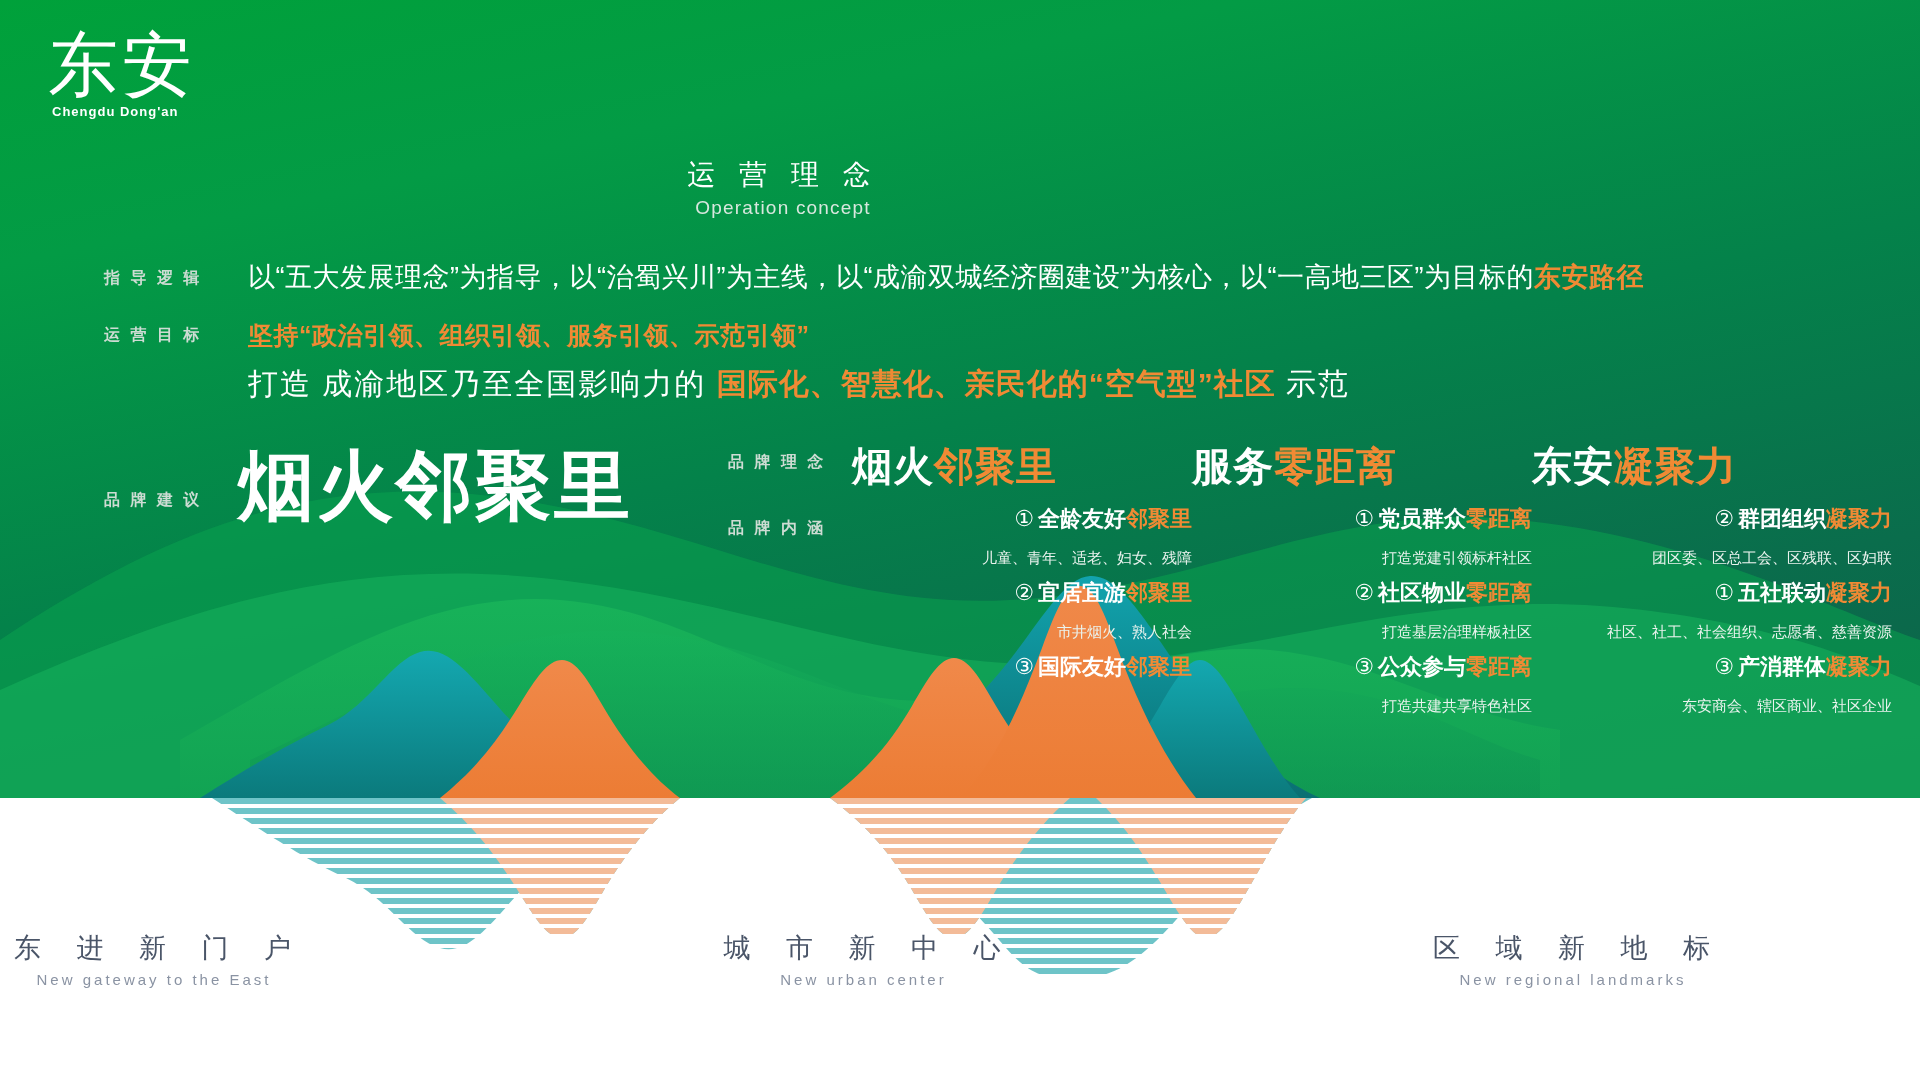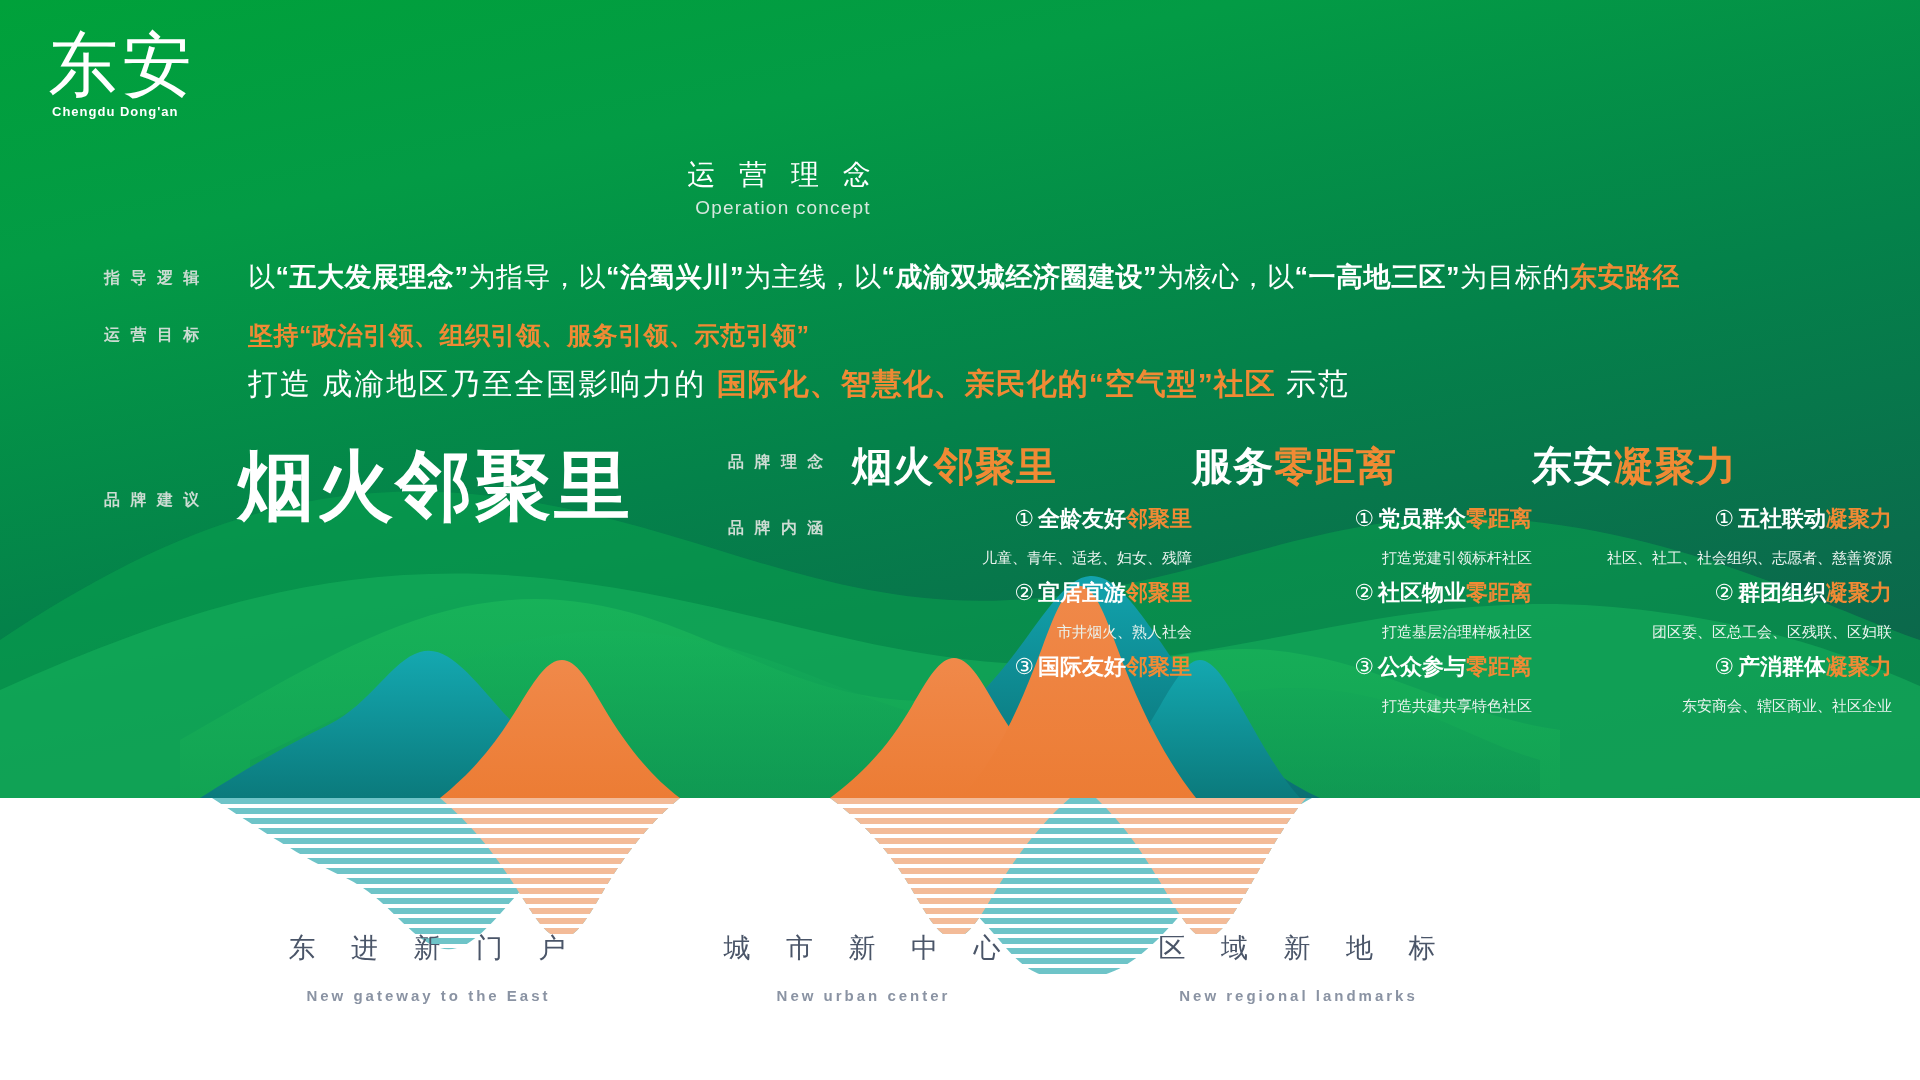--- a/index.html
+++ b/index.html
@@ -93,21 +93,21 @@
   .row-logic {
     position: absolute;
     left: 248px; top: 258px;
     width: 1660px;
     font-size: 27px;
     line-height: 38px;
     color: #ffffff;
     white-space: nowrap;
     letter-spacing: 0.5px;
   }
-  .row-logic .b { font-weight: 700; }
+  .row-logic .b { font-weight: 400; }
   .row-logic .ora-b { color:#f08a34; font-weight:700; }
 
   
   .row-goal1 {
     position: absolute;
     left: 248px; top: 318px;
     font-size: 25px;
     line-height: 34px;
     font-weight: 700;
     color: #f08a34;
@@ -181,39 +181,39 @@
     margin-bottom: 4px;
     margin-top: 8px;
   }
 
   
   .slogans {
     position: absolute;
     left: 0; top: 930px;
     width: 1724px;
     display: flex;
-    justify-content: center;
+    justify-content: space-between;
     gap: 130px;
   }
   .slogan { text-align: center; }
   .slogan-cn {
     font-size: 27px;
     letter-spacing: 14px;
     color: #4a5568;
     font-weight: 400;
     line-height: 36px;
     text-indent: 14px;
   }
   .slogan-en {
     font-size: 15px;
     letter-spacing: 3px;
     color: #8a93a3;
-    font-weight: 700;
+    font-weight: 400;
     line-height: 24px;
-    margin-top: 18px;
+    margin-top: 2px;
     text-indent: 3px;
   }
 </style>
 </head>
 <body>
 
 <div id="stage">
 
   <div class="green-panel">
     <svg class="scenery" viewBox="0 0 1920 798" preserveAspectRatio="none">
@@ -338,26 +338,26 @@
       </div>
       <div class="item">
         <div class="item-head"><span class="num">③</span><span>公众参与</span><span class="ora">零距离</span></div>
         <div class="item-sub">打造共建共享特色社区</div>
       </div>
     </div>
 
     <div class="col">
       <div class="col-title"><span>东安</span><span class="ora">凝聚力</span></div>
       <div class="item">
+        <div class="item-head"><span class="num">②</span><span>群团组织</span><span class="ora">凝聚力</span></div>
+        <div class="item-sub">团区委、区总工会、区残联、区妇联</div>
+      </div>
+      <div class="item">
         <div class="item-head"><span class="num">①</span><span>五社联动</span><span class="ora">凝聚力</span></div>
         <div class="item-sub">社区、社工、社会组织、志愿者、慈善资源</div>
-      </div>
-      <div class="item">
-        <div class="item-head"><span class="num">②</span><span>群团组织</span><span class="ora">凝聚力</span></div>
-        <div class="item-sub">团区委、区总工会、区残联、区妇联</div>
       </div>
       <div class="item">
         <div class="item-head"><span class="num">③</span><span>产消群体</span><span class="ora">凝聚力</span></div>
         <div class="item-sub">东安商会、辖区商业、社区企业</div>
       </div>
     </div>
 
   </div>
 
   <div class="slogans">

